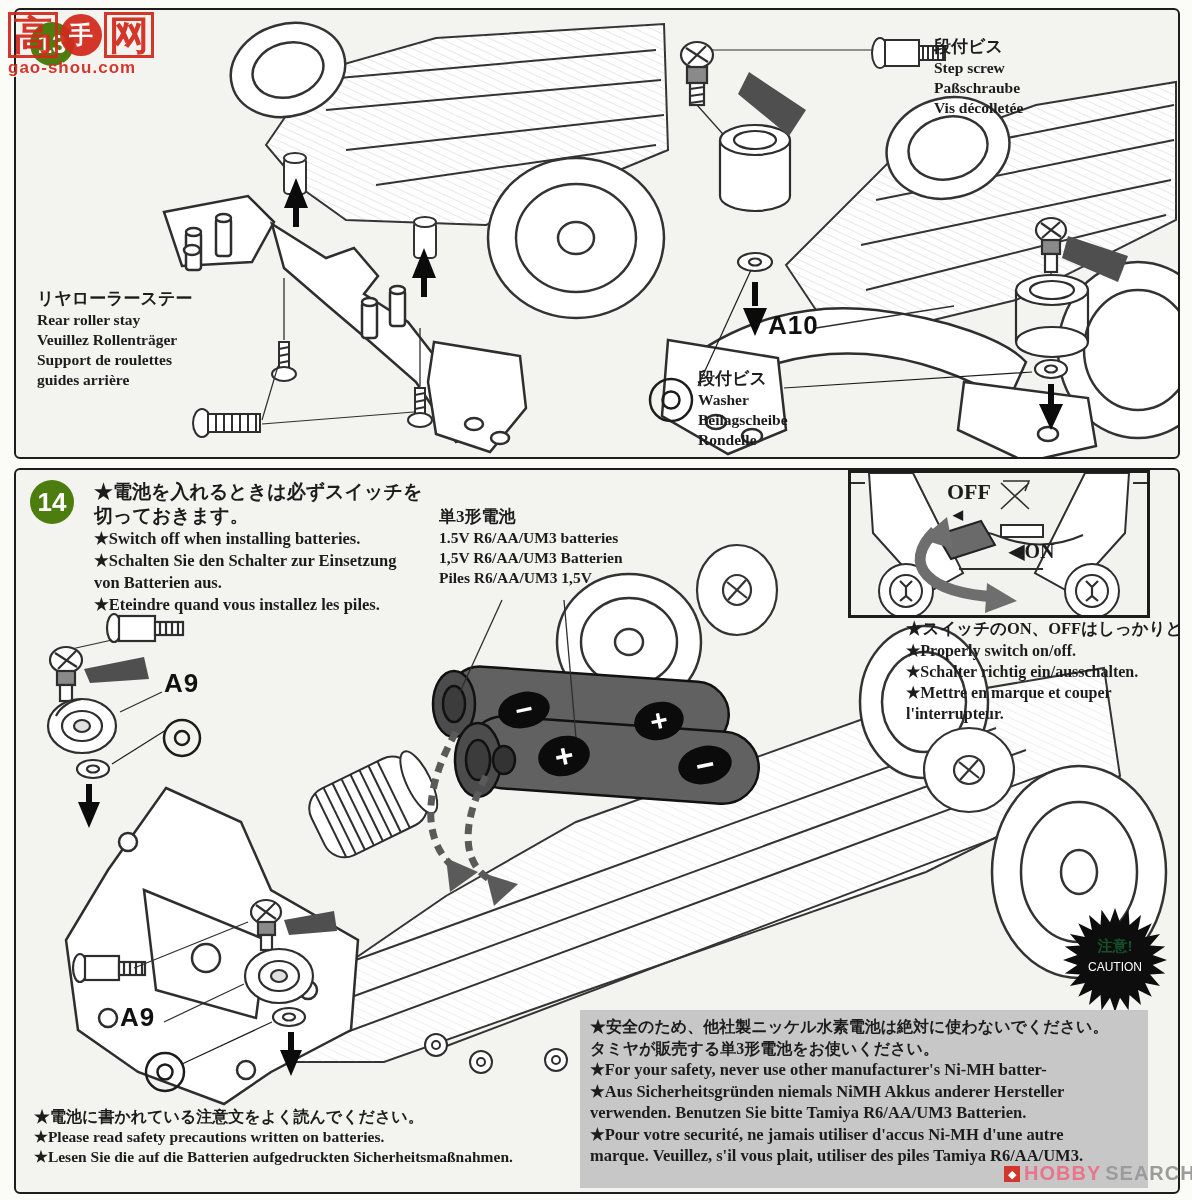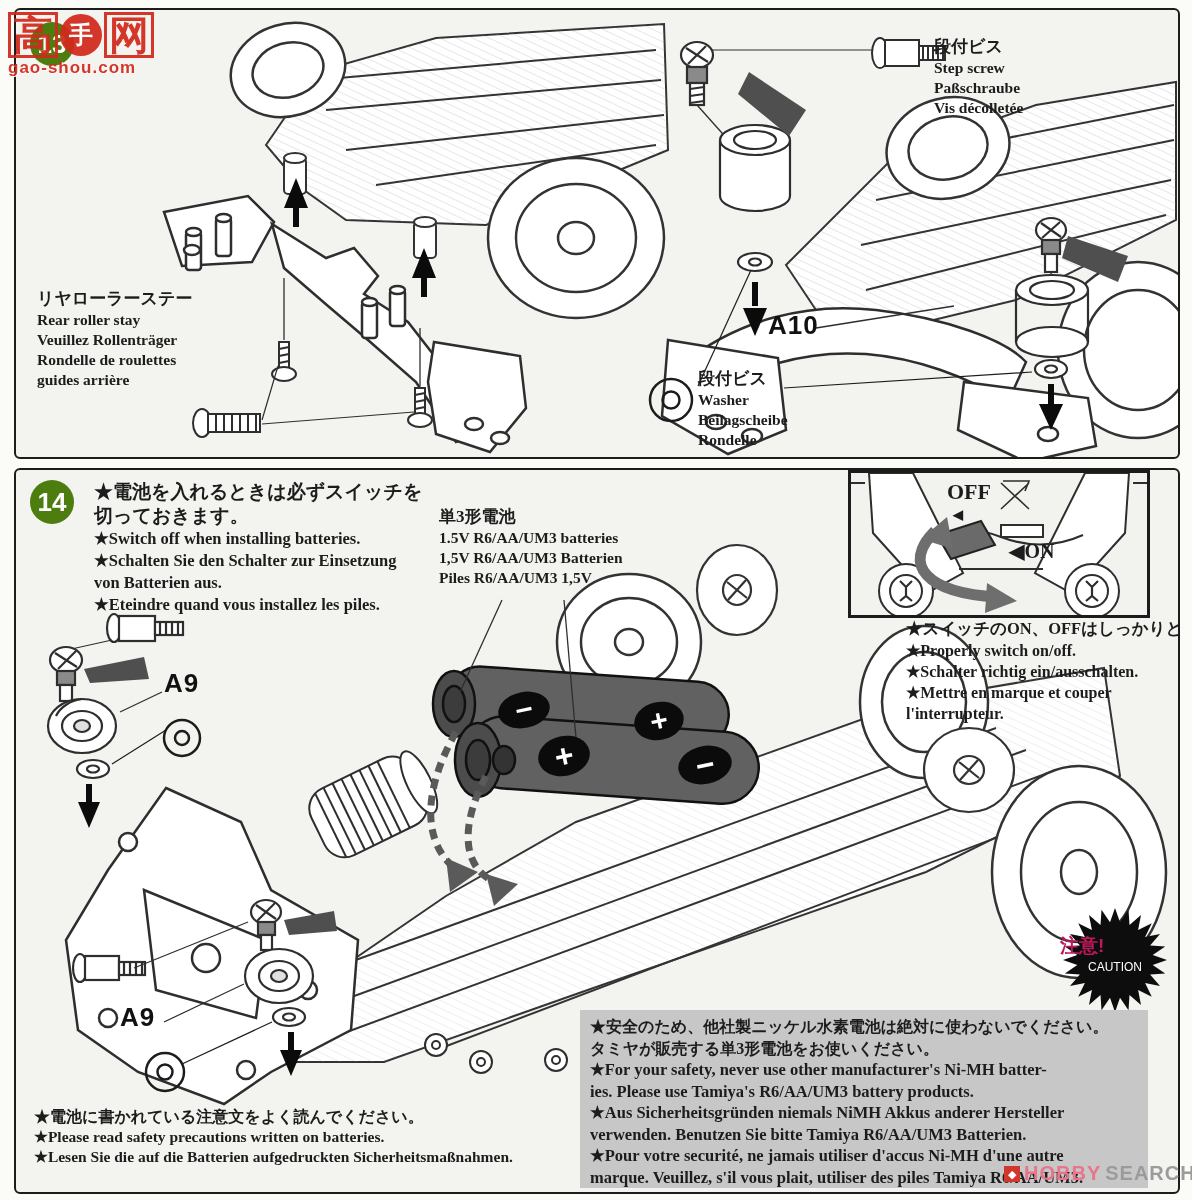--- a/index.html
+++ b/index.html
@@ -211,21 +211,21 @@
       <circle cx="655" cy="390" r="8.5" stroke-width="2.5"></circle>
       <line x1="682" y1="376" x2="735" y2="260" stroke-width="1.2"></line>
       <line x1="768" y1="378" x2="1016" y2="362" stroke-width="1.2"></line>
     </g>
   </svg>
 
   <div class="abs" style="left:21px;top:278px;">
     <div class="txt" style="font-size:17px;line-height:22px;">リヤローラーステー</div>
     <div class="txt" style="font-size:15.5px;line-height:20px;">Rear roller stay</div>
     <div class="txt" style="font-size:15.5px;line-height:20px;">Veuillez Rollenträger</div>
-    <div class="txt" style="font-size:15.5px;line-height:20px;">Rondelle de roulettes</div>
+    <div class="txt" style="font-size:15.5px;line-height:20px;">Support de roulettes</div>
     <div class="txt" style="font-size:15.5px;line-height:20px;">guides arrière</div>
   </div>
 
   <div class="abs" style="left:918px;top:26px;">
     <div class="txt" style="font-size:17px;line-height:22px;">段付ビス</div>
     <div class="txt" style="font-size:15.5px;line-height:20px;">Step screw</div>
     <div class="txt" style="font-size:15.5px;line-height:20px;">Paßschraube</div>
     <div class="txt" style="font-size:15.5px;line-height:20px;">Vis décolletée</div>
   </div>
 
@@ -489,29 +489,28 @@
 
   <div class="sym" style="left:482px;top:222px;width:52px;height:36px;font-size:30px;transform:rotate(-12deg);">−</div>
   <div class="sym" style="left:618px;top:232px;width:50px;height:38px;font-size:30px;transform:rotate(-12deg);">+</div>
   <div class="sym" style="left:522px;top:266px;width:52px;height:40px;font-size:32px;transform:rotate(-12deg);">+</div>
   <div class="sym" style="left:662px;top:276px;width:54px;height:38px;font-size:32px;transform:rotate(-12deg);">−</div>
 
   <div class="abs" style="left:1044px;top:438px;width:110px;height:106px;">
     <svg width="110" height="106" viewBox="0 0 110 106">
       <polygon id="starburst" fill="#0d0d0d" points="107.0,52.0 92.7,57.0 105.2,65.5 90.1,66.5 100.0,78.0 85.1,75.1 91.8,88.8 78.1,82.1 81.0,97.0 69.5,87.1 68.5,102.2 60.0,89.7 55.0,104.0 50.0,89.7 41.5,102.2 40.5,87.1 29.0,97.0 31.9,82.1 18.2,88.8 24.9,75.1 10.0,78.0 19.9,66.5 4.8,65.5 17.3,57.0 3.0,52.0 17.3,47.0 4.8,38.5 19.9,37.5 10.0,26.0 24.9,28.9 18.2,15.2 31.9,21.9 29.0,7.0 40.5,16.9 41.5,1.8 50.0,14.3 55.0,0.0 60.0,14.3 68.5,1.8 69.5,16.9 81.0,7.0 78.1,21.9 91.8,15.2 85.1,28.9 100.0,26.0 90.1,37.5 105.2,38.5 92.7,47.0"></polygon>
     </svg>
-    <div style="position:absolute;left:0;top:26px;width:110px;color:#be185d;font-weight:bold;font-size:19px;line-height:24px;">注意!</div>
+    <div style="position:absolute;left:0;top:26px;width:110px;text-align:center;color:#14532d;font-weight:bold;font-size:15px;line-height:24px;">注意!</div>
     <div style="position:absolute;left:0;top:52px;width:110px;text-align:center;color:#fff;font-weight:normal;font-size:12px;">CAUTION</div>
   </div>
 
   <div class="grayBox" style="left:564px;top:540px;width:568px;height:178px;">
     <div class="txt" style="font-size:16px;line-height:21.5px;">★安全のため、他社製ニッケル水素電池は絶対に使わないでください。</div>
     <div class="txt" style="font-size:16px;line-height:21.5px;">タミヤが販売する単3形電池をお使いください。</div>
     <div class="txt" style="font-size:16.5px;line-height:21.5px;">★For your safety, never use other manufacturer's Ni-MH batter-</div>
-    <div class="txt" style="font-size:16.5px;line-height:21.5px;">ies. Please use Tamiya's R6/AA/UM3 battery products.</div>
     <div class="txt" style="font-size:16.5px;line-height:21.5px;">★Aus Sicherheitsgründen niemals NiMH Akkus anderer Hersteller</div>
     <div class="txt" style="font-size:16.5px;line-height:21.5px;">verwenden. Benutzen Sie bitte Tamiya R6/AA/UM3 Batterien.</div>
     <div class="txt" style="font-size:16.5px;line-height:21.5px;">★Pour votre securité, ne jamais utiliser d'accus Ni-MH d'une autre</div>
     <div class="txt" style="font-size:16.5px;line-height:21.5px;">marque. Veuillez, s'il vous plait, utiliser des piles Tamiya R6/AA/UM3.</div>
   </div>
 
   <div class="abs" style="left:18px;top:636px;">
     <div class="txt" style="font-size:16px;line-height:21px;">★電池に書かれている注意文をよく読んでください。</div>
     <div class="txt" style="font-size:15.5px;line-height:20px;">★Please read safety precautions written on batteries.</div>
     <div class="txt" style="font-size:15.5px;line-height:20px;">★Lesen Sie die auf die Batterien aufgedruckten Sicherheitsmaßnahmen.</div>

